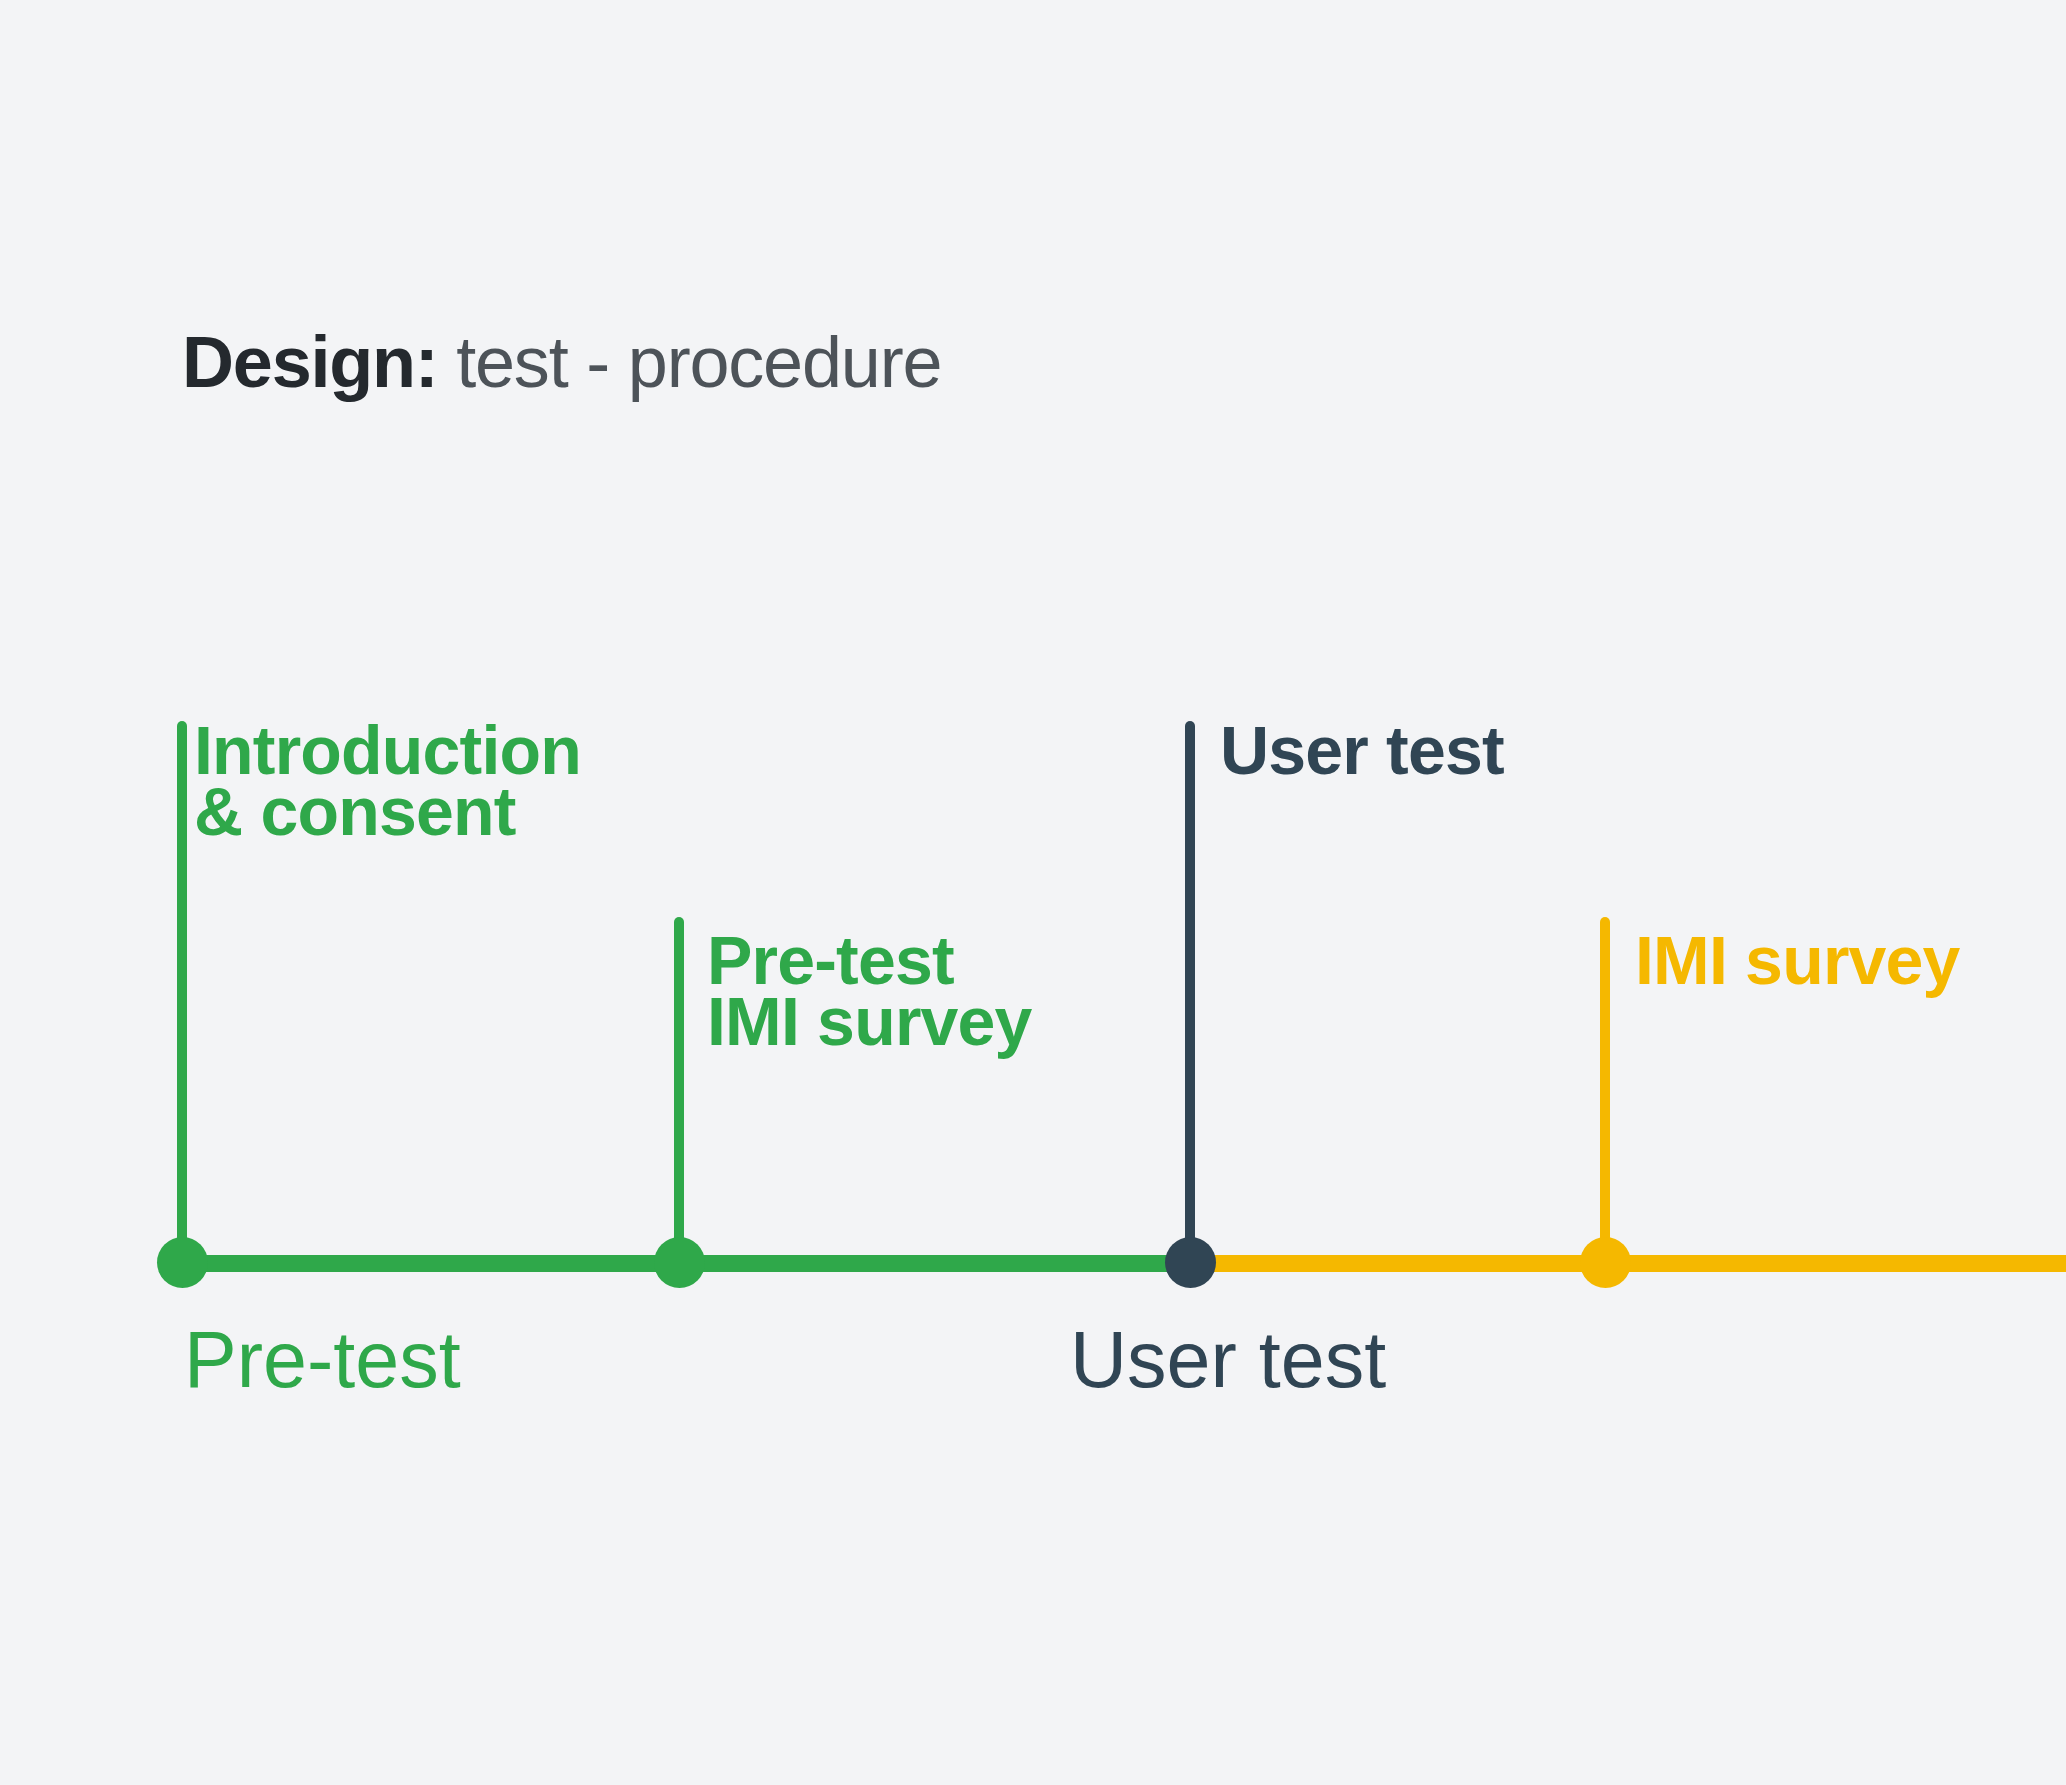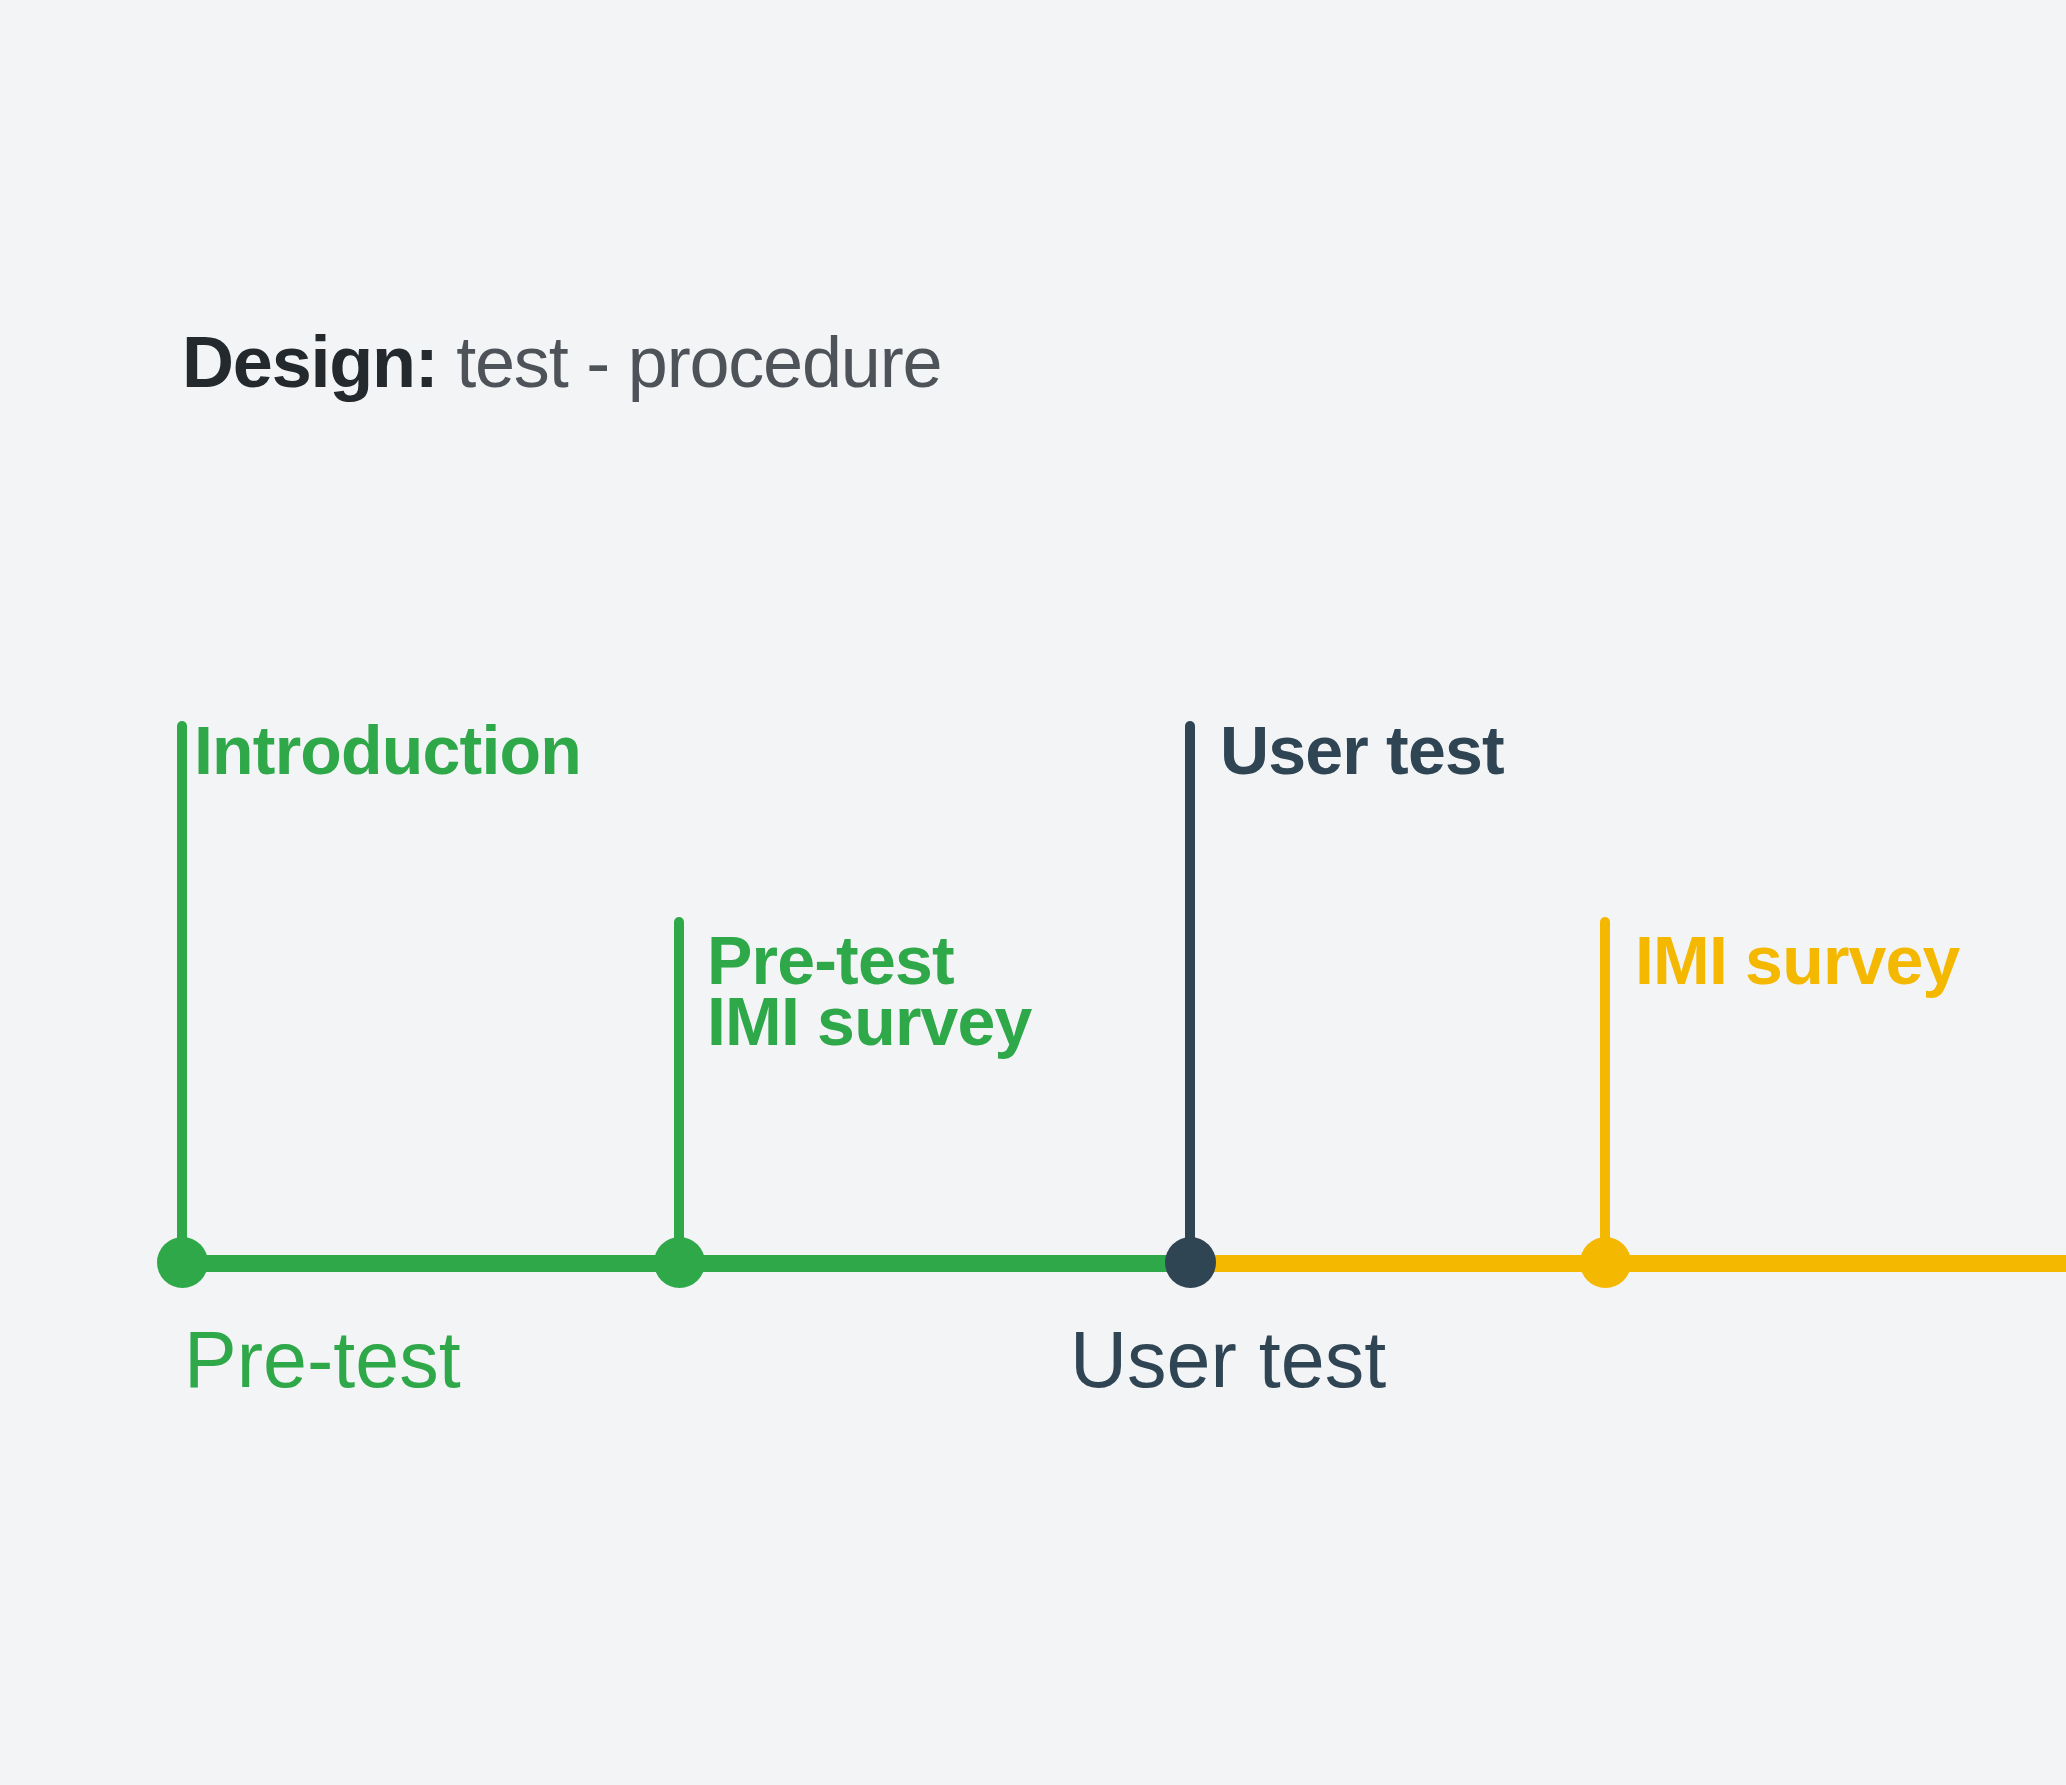--- a/index.html
+++ b/index.html
@@ -128,20 +128,21 @@
     <div class="vline tall v3"></div>
     <div class="vline short v4"></div>
 
     <div class="dot d1"></div>
     <div class="dot d2"></div>
     <div class="dot d3"></div>
     <div class="dot d4"></div>
 
     <div class="event green e1">
       <span>Introduction</span>
+      <span>&amp; consent</span>
     </div>
     <div class="event green e2">
       <span>Pre-test</span>
       <span>IMI survey</span>
     </div>
     <div class="event dark e3">
       <span>User test</span>
     </div>
     <div class="event yellow e4">
       <span>IMI survey</span>

